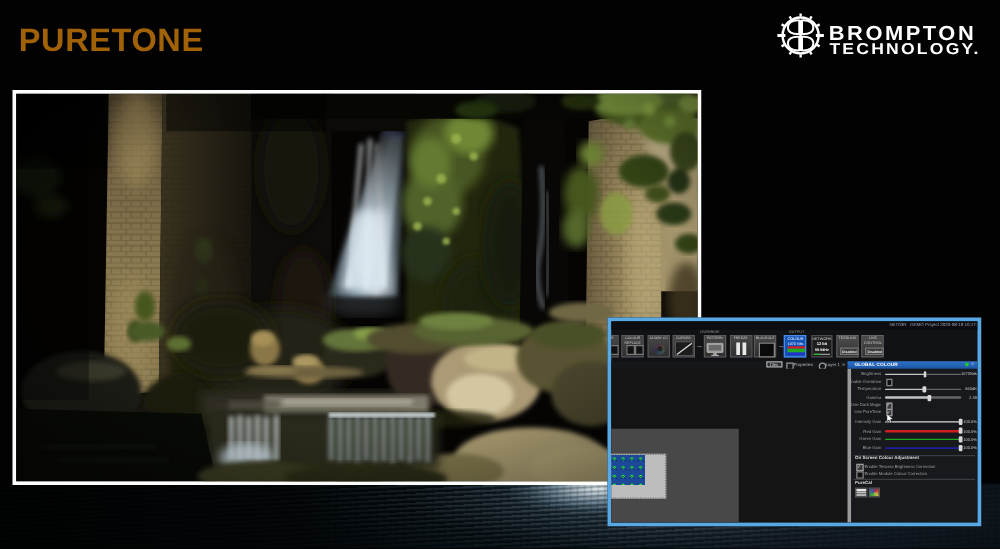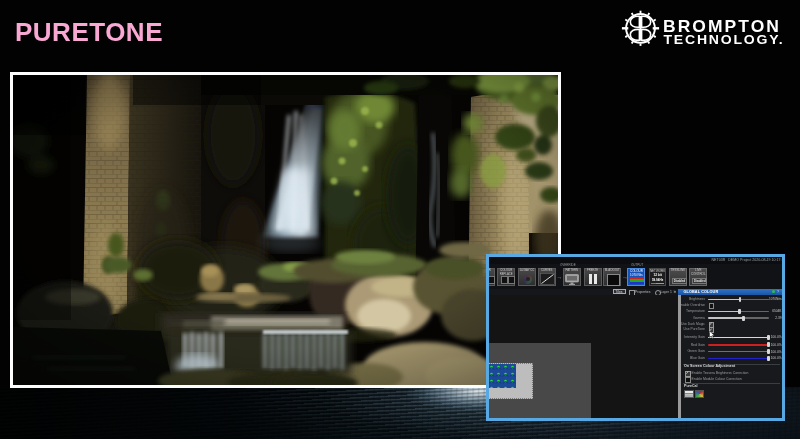--- a/index.html
+++ b/index.html
@@ -15,21 +15,21 @@
   }
   #floorrows{left:0;top:387px;width:800px;height:52px;
     background:repeating-linear-gradient(177deg, rgba(200,225,240,0.22) 0px, rgba(200,225,240,0.22) 1px, rgba(0,0,0,0.3) 2.2px, rgba(10,15,20,0.0) 3.6px);
     -webkit-mask-image:radial-gradient(ellipse 340px 75px at 490px 8px, rgba(0,0,0,1) 0%, rgba(0,0,0,0.45) 45%, rgba(0,0,0,0.1) 75%, rgba(0,0,0,0.04) 100%);
     mask-image:radial-gradient(ellipse 340px 75px at 490px 8px, rgba(0,0,0,1) 0%, rgba(0,0,0,0.45) 45%, rgba(0,0,0,0.1) 75%, rgba(0,0,0,0.04) 100%);
   }
   #floorcols{left:0;top:387px;width:800px;height:52px;
     background:repeating-linear-gradient(92deg, rgba(0,0,0,0.3) 0px, rgba(0,0,0,0) 1.5px, rgba(0,0,0,0) 4px, rgba(0,0,0,0.3) 5.5px);
     opacity:.4;}
   
-  #ttl{left:15px;top:17px;color:#f9a8d4;font-size:26px;font-weight:bold;letter-spacing:0.5px;text-align:right;}
+  #ttl{left:15px;top:17px;color:#a16207;font-size:26px;font-weight:bold;letter-spacing:0.5px;text-align:right;}
   
   #photo{left:10px;top:72px;width:545px;height:310px;border:3px solid #fdfdfd;background:#060604;}
 </style>
 </head>
 <body>
 <div id="stage">
   <div class="abs" id="floor"></div>
   <div class="abs" id="floorrows"></div>
   <div class="abs" id="floorcols"></div>
   <div class="abs" id="ttl">PURETONE</div>

